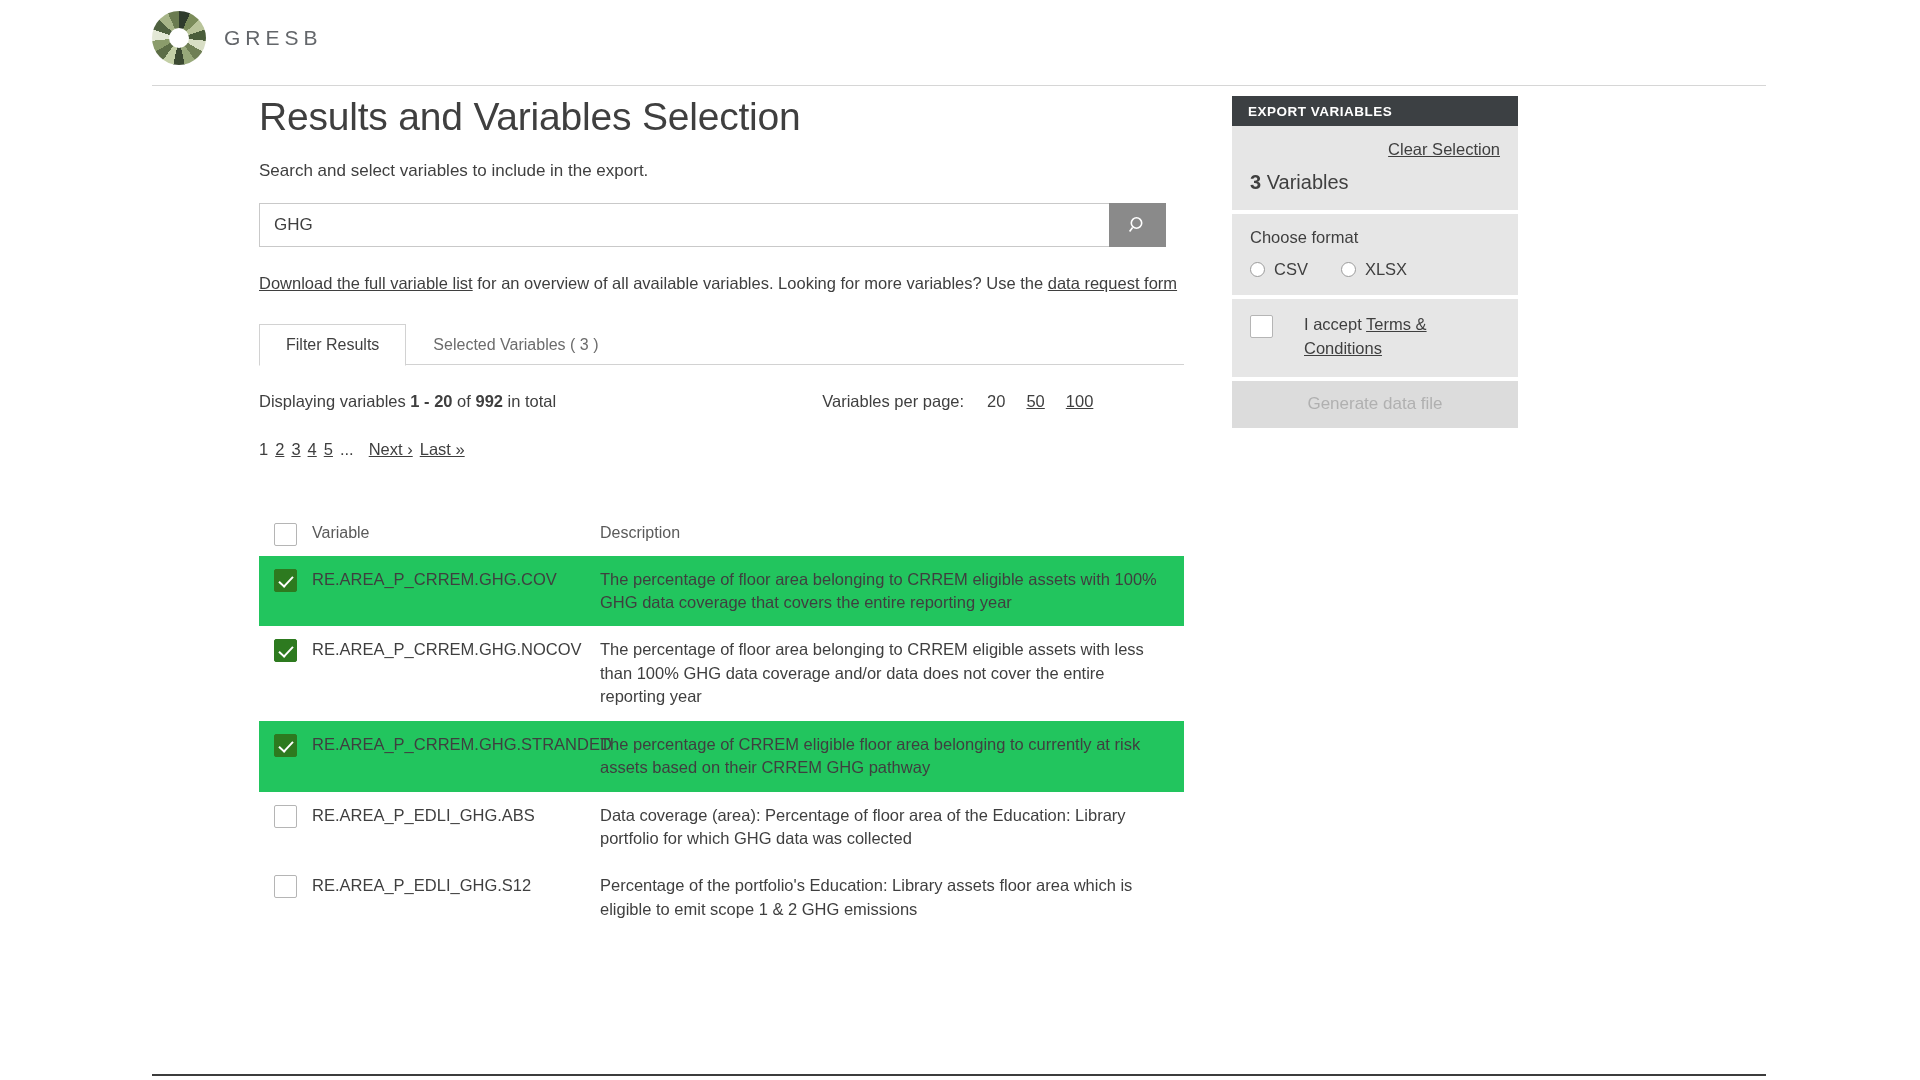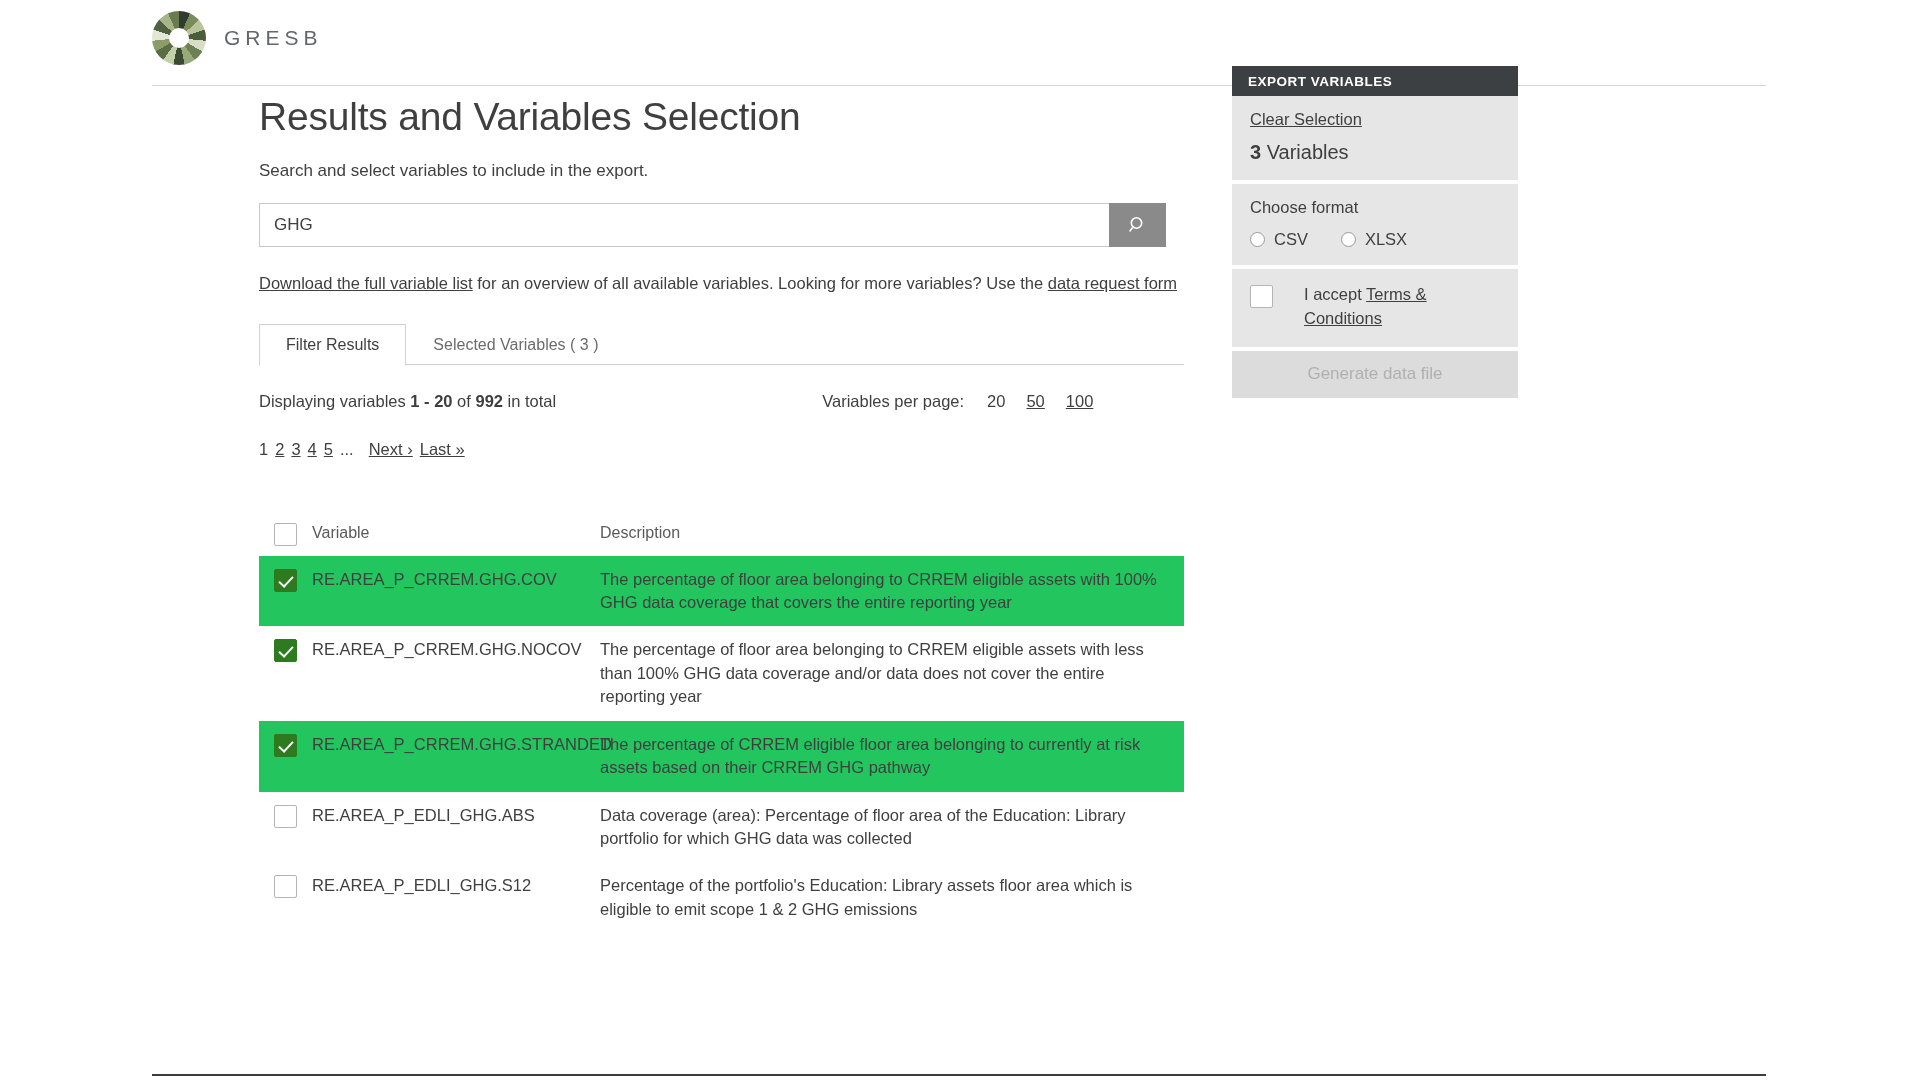--- a/index.html
+++ b/index.html
@@ -274,40 +274,41 @@
   .trow.head .var-cell,
   .trow.head .desc-cell {
     color: #5a5a5a;
     font-size: 16px;
   }
 
   
   .panel {
     position: absolute;
     left: 1232px;
-    top: 66px;
+    top: 96px;
     width: 286px;
   }
   .panel-head {
     background: #3c4043;
     color: #fff;
     font-size: 13.5px;
     font-weight: 700;
     letter-spacing: 0.5px;
     padding: 9px 16px;
     height: 30px;
     display: flex;
     align-items: center;
   }
   .panel-sec {
     background: #e6e6e6;
     padding: 14px 18px 16px 18px;
     border-bottom: 4px solid #fff;
   }
   .clear-row {
+    text-align: right;
   }
   .clear-row a {
     font-size: 16.5px;
     color: #3f3f3f;
     text-decoration: underline;
   }
   .varcount {
     margin-top: 12px;
     font-size: 20px;
     color: #3f3f3f;

